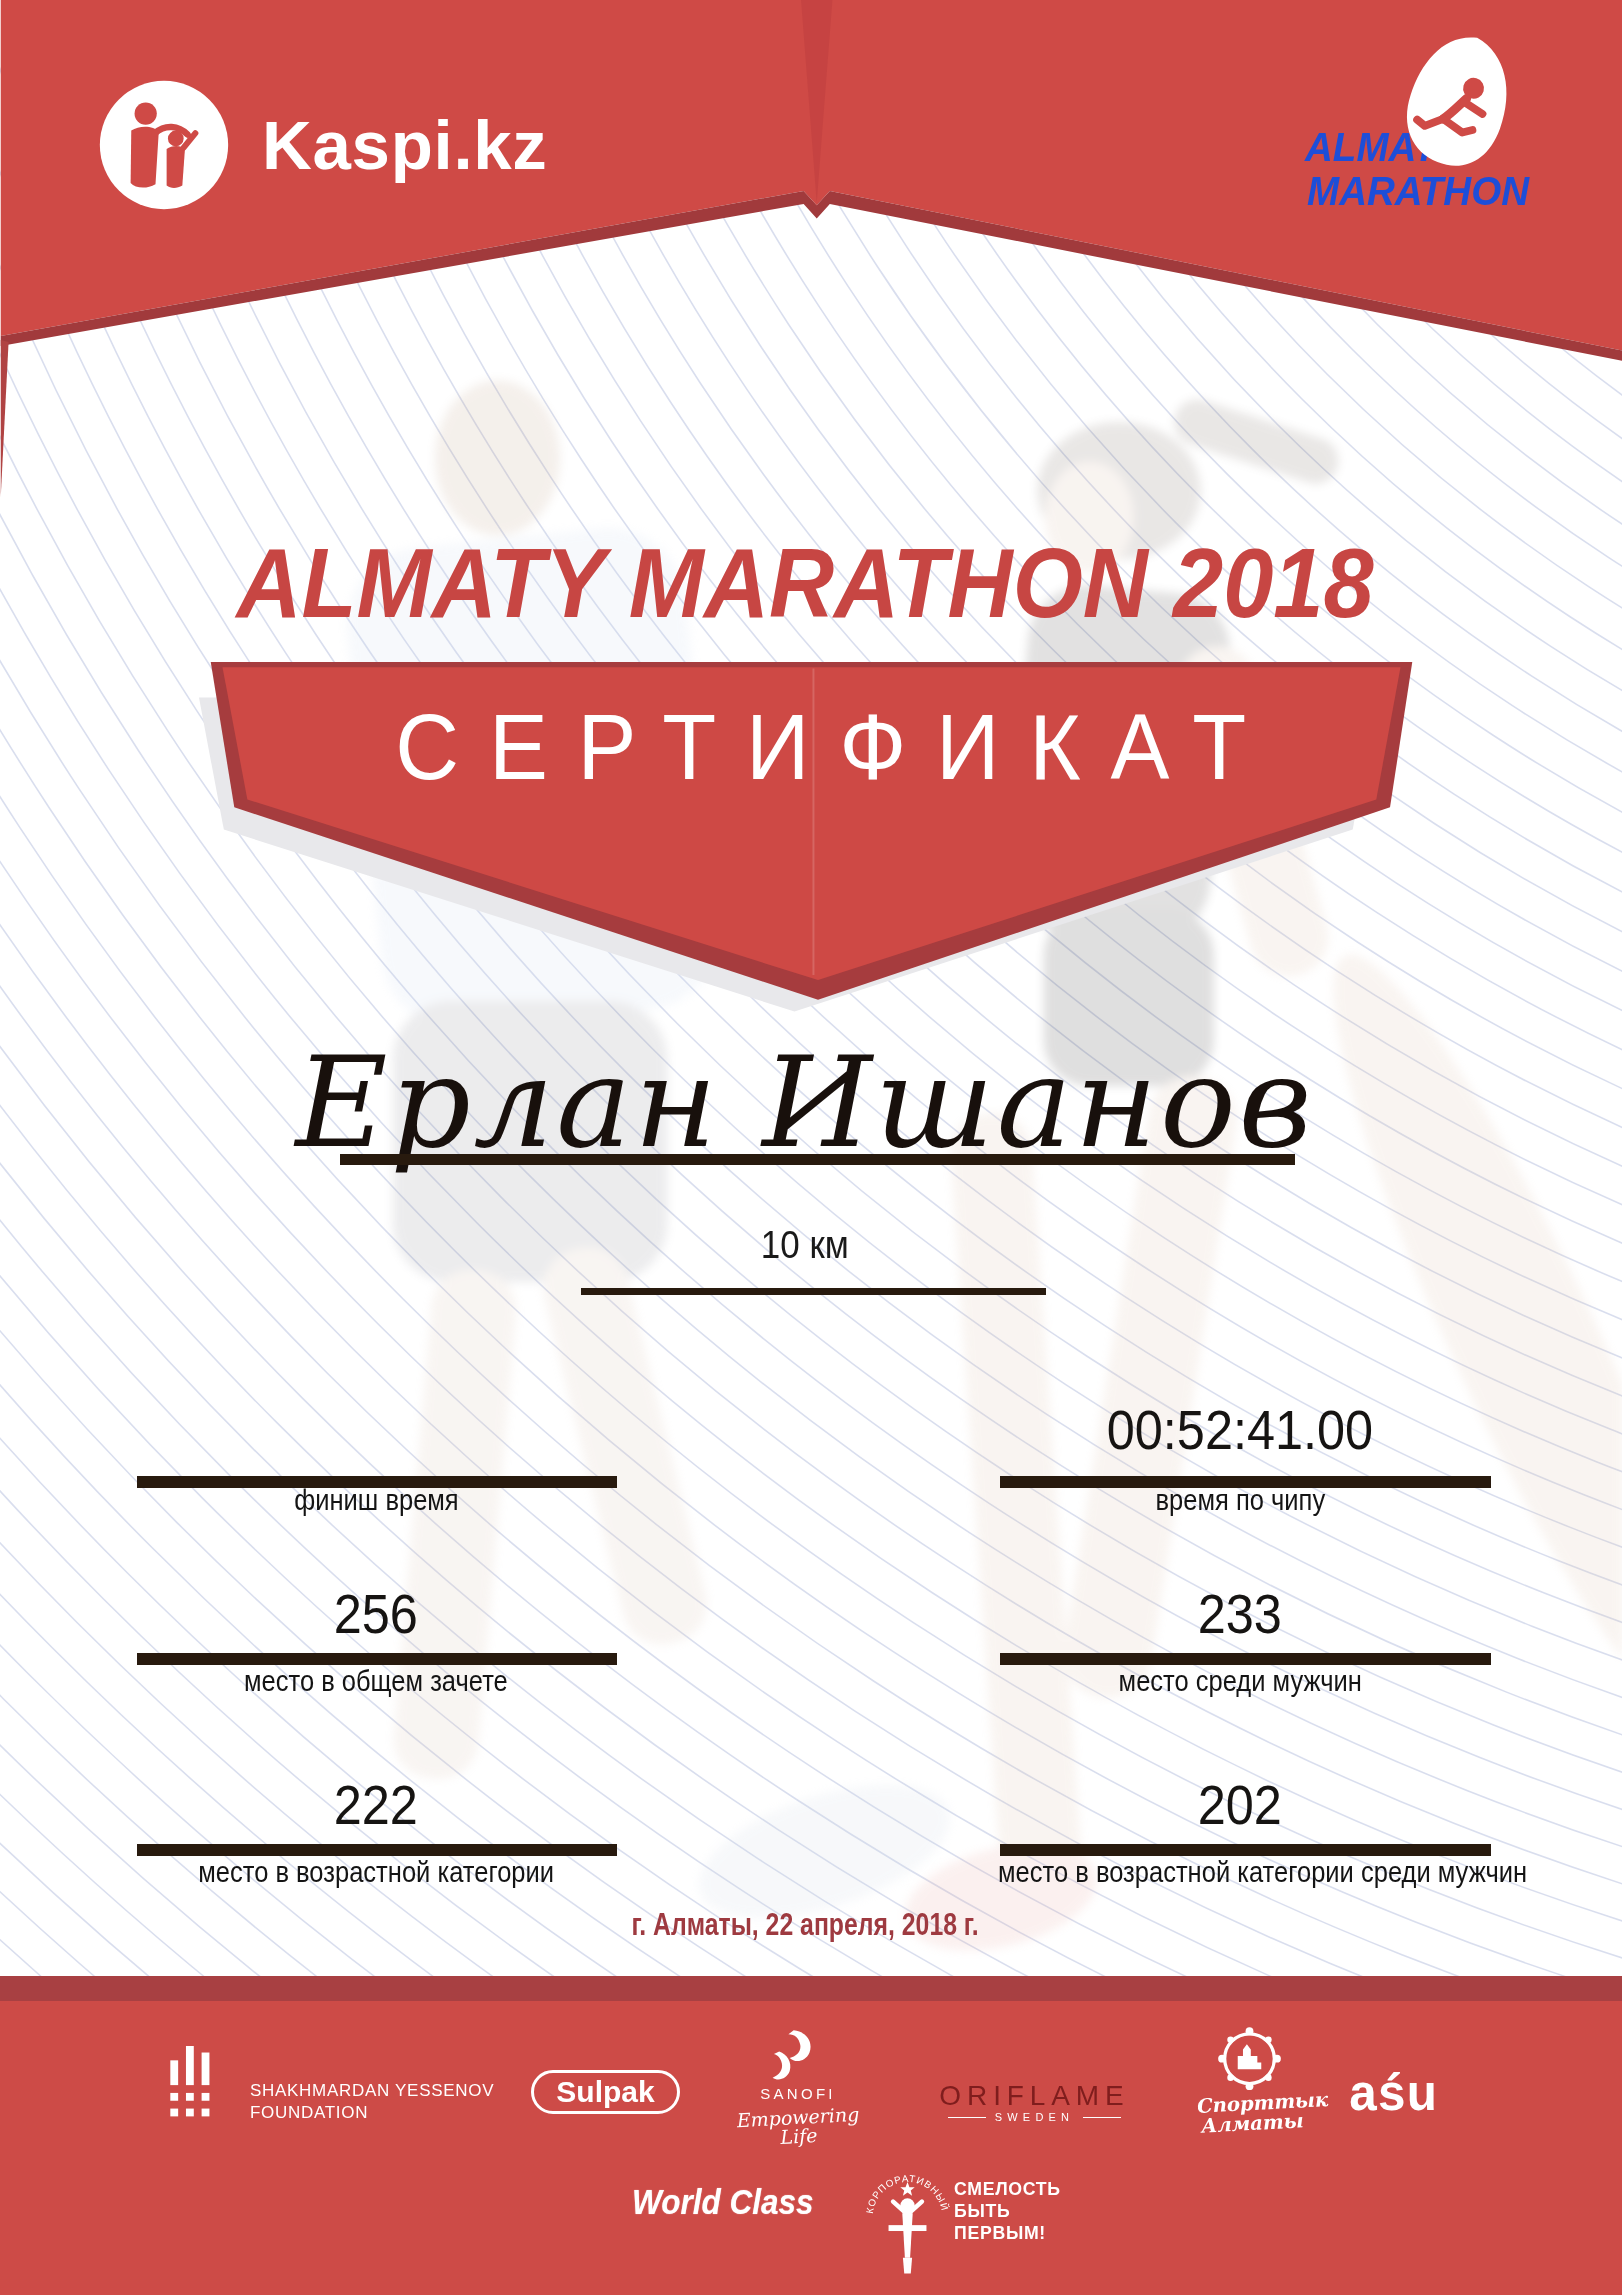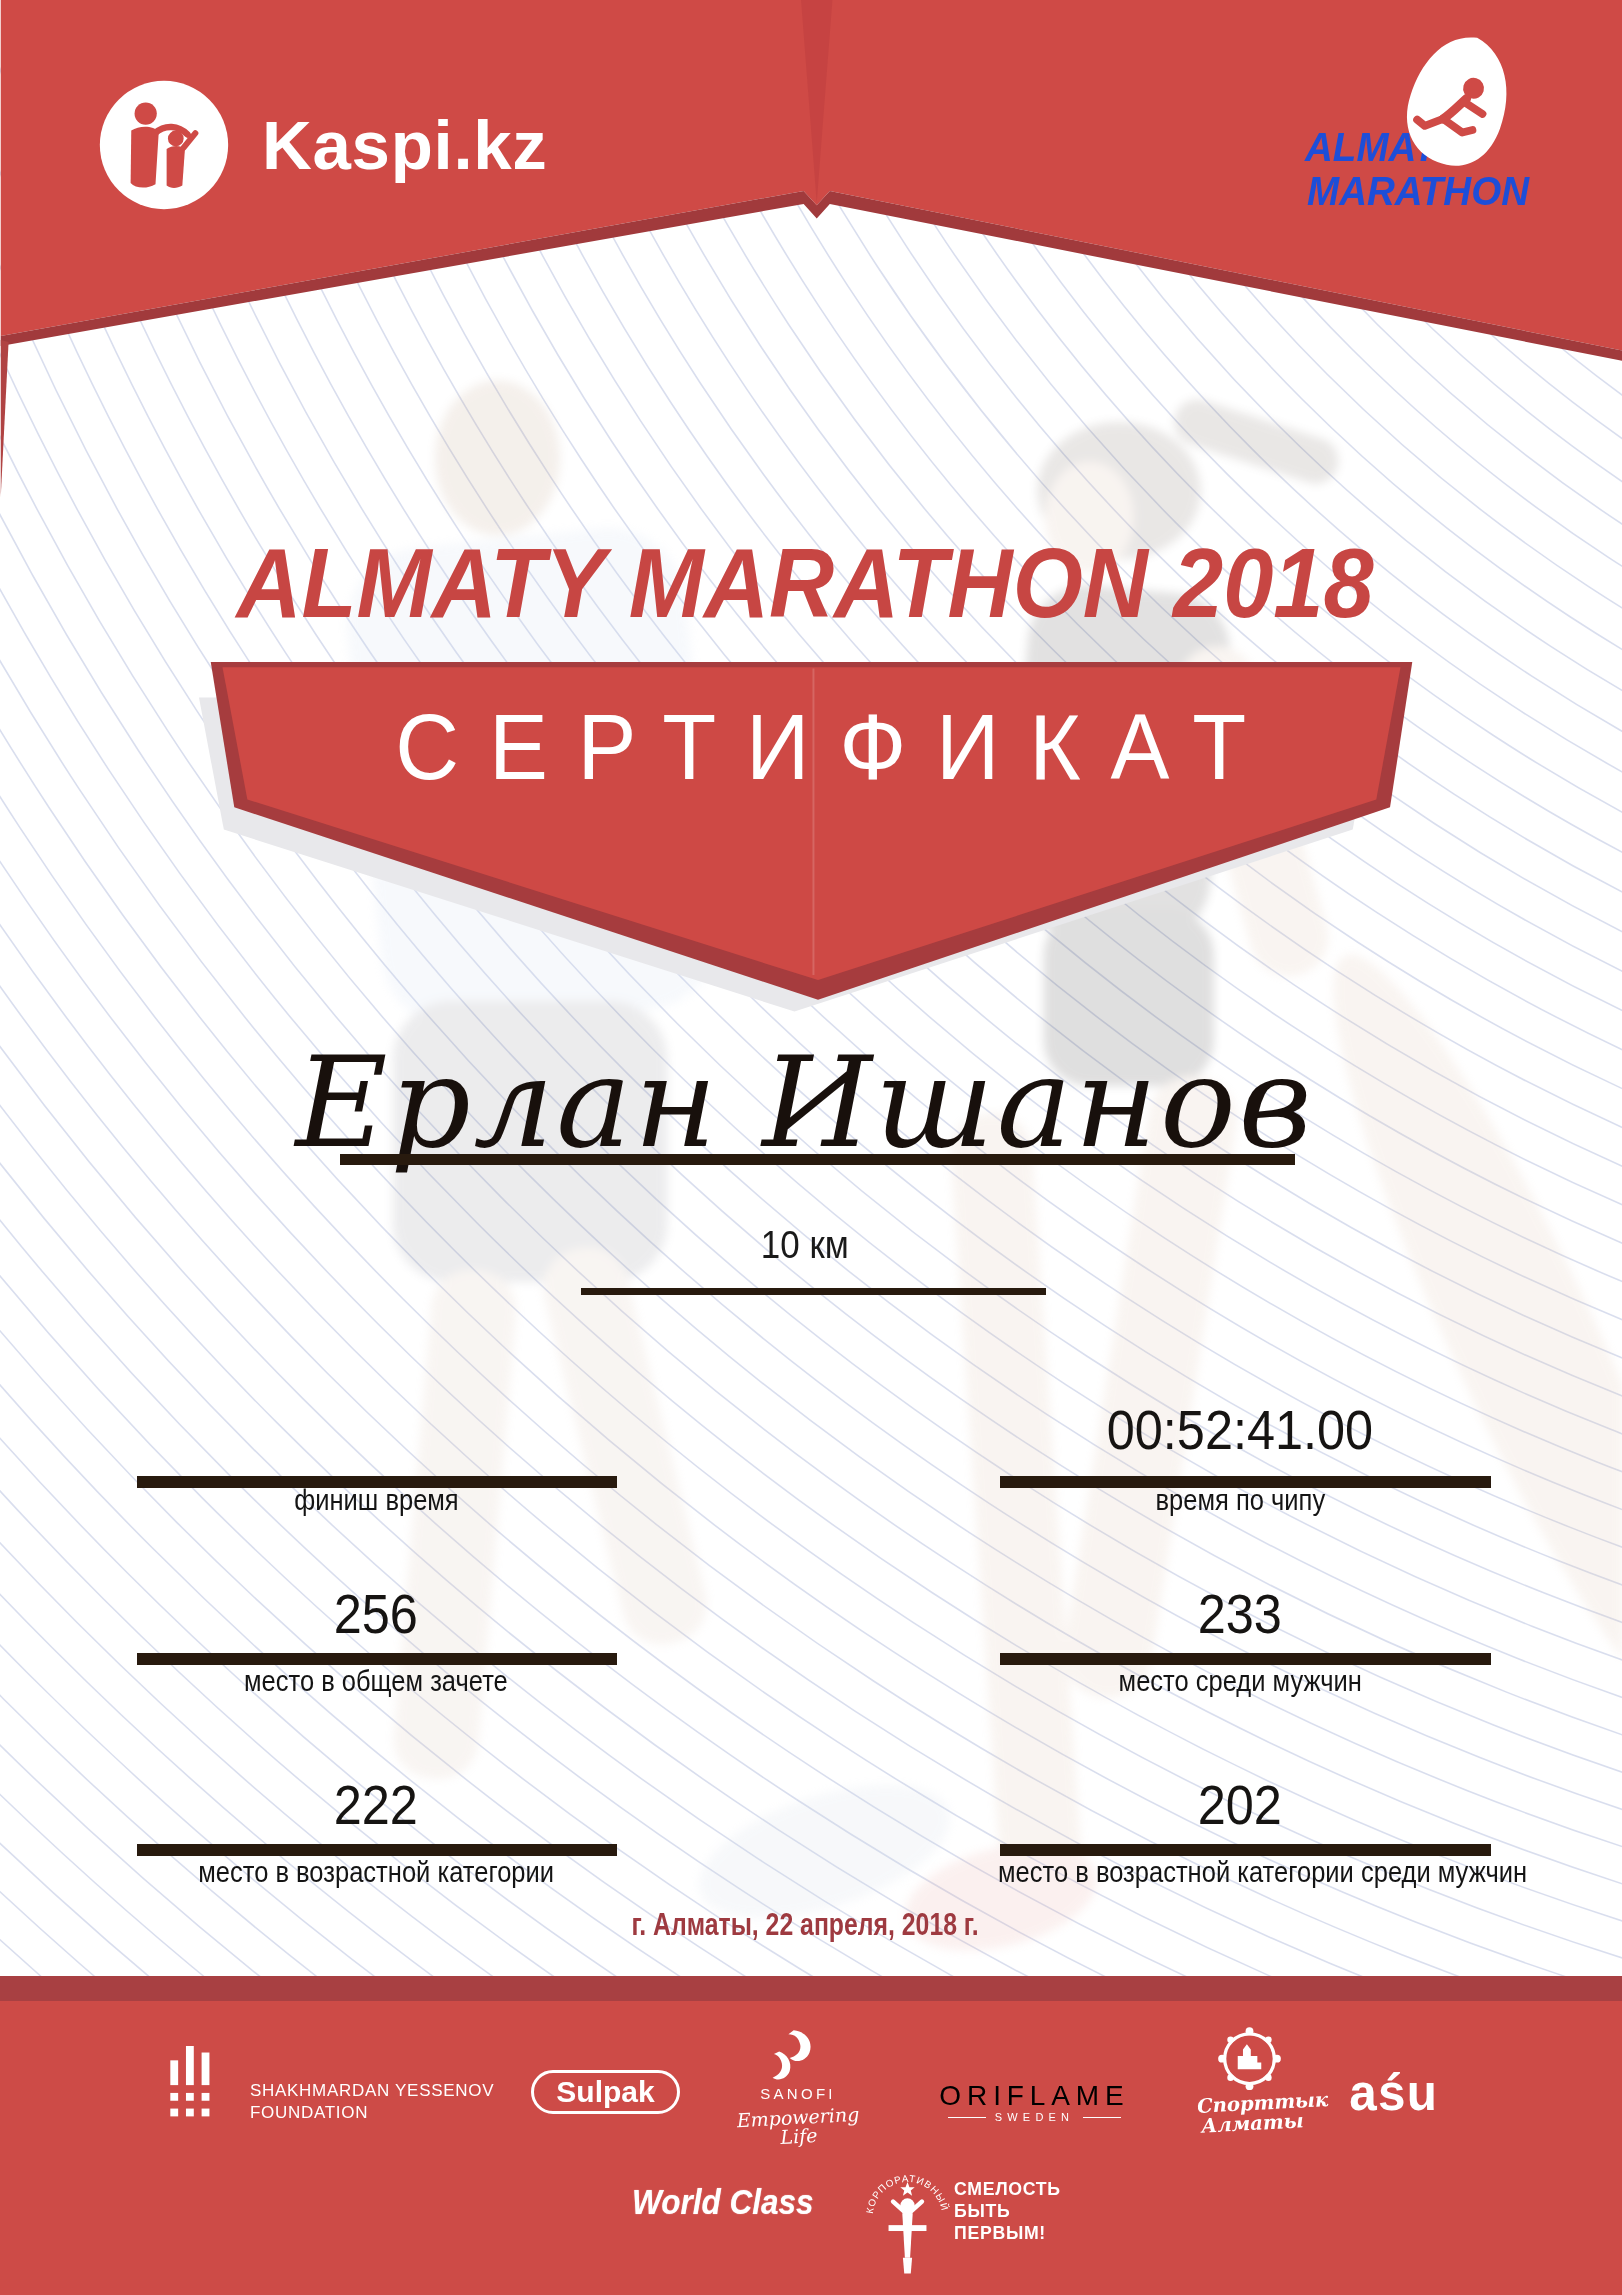--- a/index.html
+++ b/index.html
@@ -50,21 +50,21 @@
   
   .foot-dark{left:0;top:1976px;width:1623px;height:25px;background:#a84042;}
   .foot-red{left:0;top:2001px;width:1623px;height:294px;background:#cd4b47;}
   .yes-text{left:250px;top:2082px;line-height:1;color:#fff;font-weight:normal;letter-spacing:0.7px;}
   .yes-1{font-size:17px;} .yes-2{font-size:17px;margin-top:5.2px;}
   .sulpak-box{left:531px;top:2070px;width:143px;height:38px;border:3.9px solid #fff;border-radius:22px;
               text-align:center;line-height:38px;font-size:30px;font-weight:bold;color:#fff;}
   .sanofi-name{left:726px;top:2086px;width:144px;text-align:center;font-size:15px;letter-spacing:3.3px;color:#fff;line-height:1;}
   .sanofi-tag{left:720px;top:2108px;width:157px;text-align:center;font-family:"DejaVu Serif",serif;
               font-style:italic;font-size:19px;color:#fff;transform:rotate(-3deg);line-height:1;}
-  .ori-name{left:910px;top:2082px;width:249px;text-align:center;font-size:28px;letter-spacing:5.9px;color:#000000;line-height:1;}
+  .ori-name{left:910px;top:2082px;width:249px;text-align:center;font-size:28px;letter-spacing:5.9px;color:#7f1d1d;line-height:1;}
   .ori-sub{left:910px;top:2112px;width:249px;display:flex;align-items:center;justify-content:center;gap:9.2px;color:#fff;}
   .ori-sub .rule{width:38px;height:1.3px;background:#fff;}
   .ori-sub .txt{font-size:11px;letter-spacing:5.2px;line-height:1;}
   .spt-text{left:1197px;width:111px;text-align:center;font-family:"DejaVu Serif",serif;font-style:italic;
             font-weight:bold;color:#fff;line-height:1;}
   .spt-1{top:2094px;font-size:19.6px;transform:rotate(-3deg);}
   .spt-2{top:2114px;font-size:19.6px;transform:rotate(-3deg);}
   .asu-text{left:1347px;top:2066px;font-size:52px;font-weight:bold;color:#fff;line-height:1;letter-spacing:1.3px;}
   .wc-text{left:622px;top:2184px;width:196px;text-align:center;font-size:35px;font-weight:bold;font-style:italic;
            color:#fff;line-height:1;text-shadow:0 0 1.3px rgba(255,255,255,.6);}

